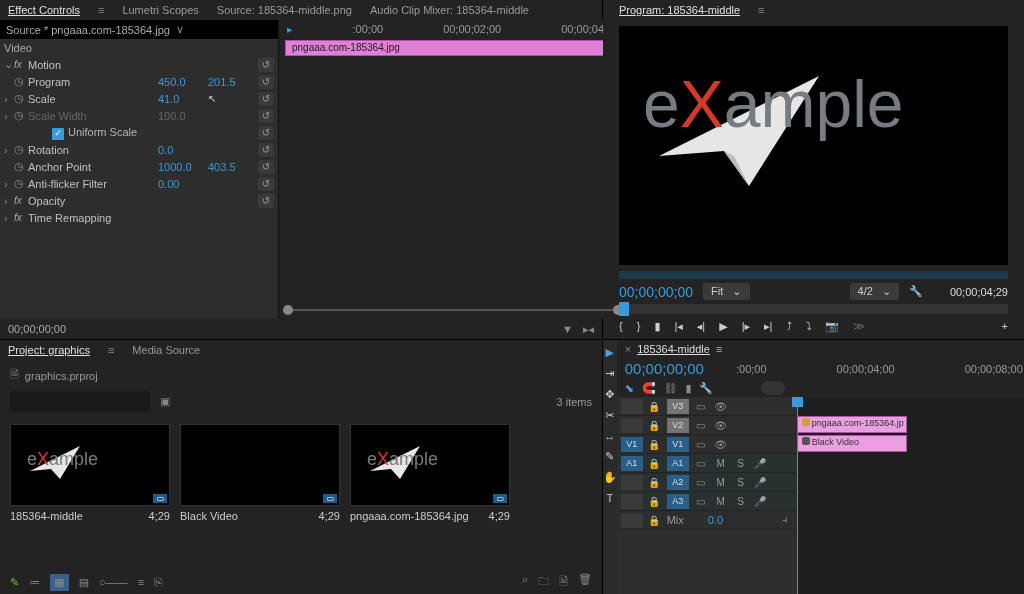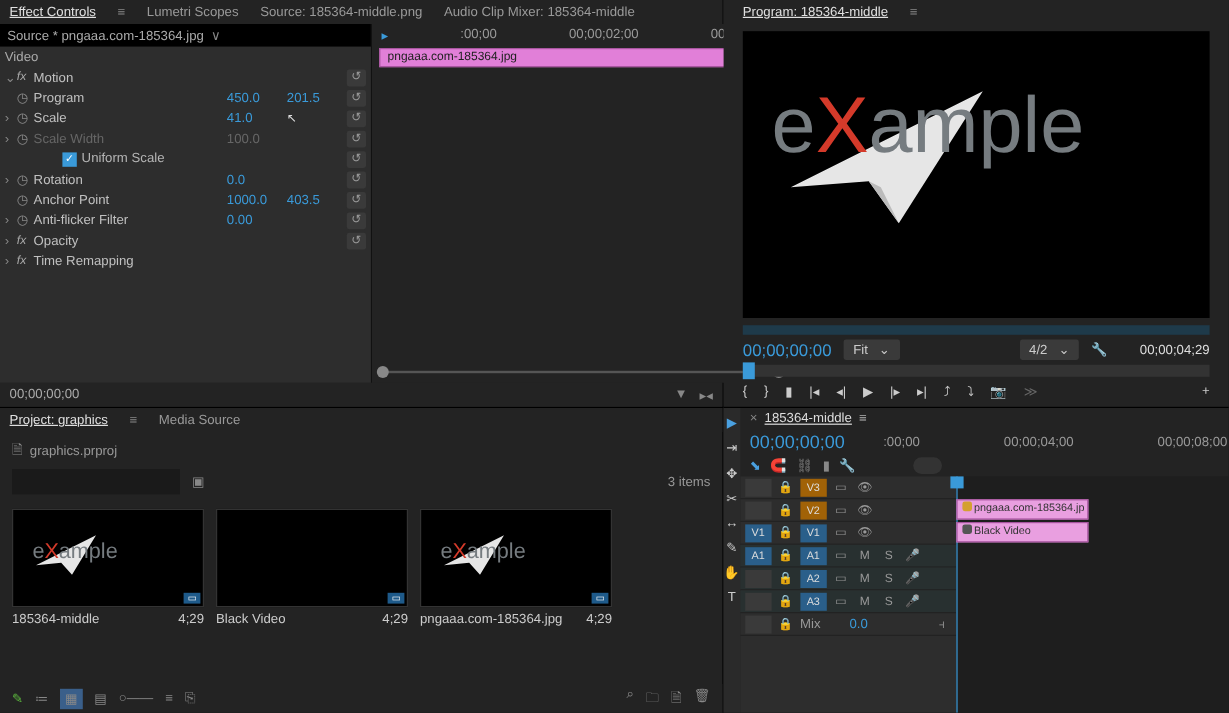--- a/index.html
+++ b/index.html
@@ -17,21 +17,21 @@
 .ec-source { display: flex; padding: 3px 6px; background: #000000; align-items: center; gap: 6px; }
 .ec-source .s1 { color: #aaa; }
 .ec-source .s2 { color: #3a9ad9; background: #1e3a4a; padding: 1px 6px; border-radius: 2px; }
 .ec-rows { flex: 1; background: #2d2d2d; }
 .ec-row { display: flex; align-items: center; height: 17px; padding: 0 4px; }
 .ec-row.head { background: #2d2d2d; color: #aaa; padding-left: 4px; }
 .ec-row .chev { width: 10px; color: #888; }
 .ec-row .fx { width: 14px; color: #aaa; font-style: italic; font-size: 10px; }
 .ec-row .lbl { flex: 0 0 130px; color: #c0c0c0; }
 .ec-row .stop { width: 14px; color: #888; }
-.ec-row .val { color: #3a9ad9; width: 50px; margin-left: 31px; }
+.ec-row .val { color: #3a9ad9; width: 50px; }
 .ec-row .val2 { color: #3a9ad9; width: 50px; }
 .ec-row .resetbox { margin-left: auto; width: 16px; height: 14px; background: #3a3a3a; color: #999; text-align: center; border-radius: 2px; line-height: 14px; font-size: 10px; }
 .ec-row.dim { color: #666; }
 .ec-row.dim .lbl, .ec-row.dim .val { color: #666; }
 .ec-row .chk { width: 12px; height: 12px; background: #3a9ad9; margin-right: 4px; display: inline-block; }
 .ec-row .chk::after { content: '✓'; color: #fff; font-size: 9px; line-height: 10px; display: block; text-align: center; }
 .ec-right { flex: 1; display: flex; flex-direction: column; background: #232323; }
 .ec-tl-head { display: flex; gap: 60px; padding: 2px 8px; color: #999; height: 18px; align-items: center; }
 .ec-tl-clip { margin: 2px 6px 0 6px; height: 16px; background: #e17fd8; color: #222; padding: 1px 6px; font-size: 10px; border: 1px solid #a855a0; }
 .ec-tl-slider { margin-top: auto; height: 18px; position: relative; }
@@ -93,21 +93,21 @@
 .tl-tc .ruler { flex: 1; display: flex; gap: 70px; color: #999; padding-left: 20px; }
 .tl-tools2 { display: flex; gap: 8px; padding: 2px 8px; color: #888; align-items: center; }
 .tl-tools2 .zoom { margin-left: 40px; width: 24px; height: 14px; background: #333; border-radius: 7px; }
 .tracks { display: flex; flex: 1; }
 .track-heads { width: 180px; background: #2d2d2d; }
 .track-row { display: flex; align-items: center; height: 19px; border-bottom: 1px solid #222; gap: 4px; padding: 0 4px; }
 .track-row .sel { width: 22px; height: 15px; background: #2a5f8a; color: #ddd; text-align: center; font-size: 9px; line-height: 15px; }
 .track-row .sel.off { background: #3a3a3a; }
 .track-row .lock, .track-row .eye, .track-row .ico { width: 16px; text-align: center; color: #999; font-size: 10px; }
 .track-row .name { width: 22px; height: 15px; background: #2a5f8a; color: #ddd; text-align: center; font-size: 9px; line-height: 15px; }
-.track-row .name.dark { background: #a16207; }
+.track-row .name.dark { background: #737373; }
 .track-row.audio { background: #283030; }
 .track-row.mix { color: #999; }
 .track-row.mix .val { color: #3a9ad9; margin-left: 20px; }
 .track-content { flex: 1; background: #1e1e1e; position: relative; }
 .track-content .playhead { position: absolute; left: 0; top: 0; bottom: 0; width: 1px; background: #3a9ad9; }
 .track-content .ph-head { position: absolute; left: -5px; top: 0; width: 11px; height: 10px; background: #3a9ad9; }
 .track-content .tclip { position: absolute; height: 17px; background: #e99fe0; border: 1px solid #a855a0; font-size: 9px; color: #333; padding: 1px 4px; overflow: hidden; white-space: nowrap; }
 .track-content .tclip .dot { display: inline-block; width: 8px; height: 8px; background: #d4a030; border-radius: 2px; margin-right: 2px; }
 svg { display: block; }
 </style>

